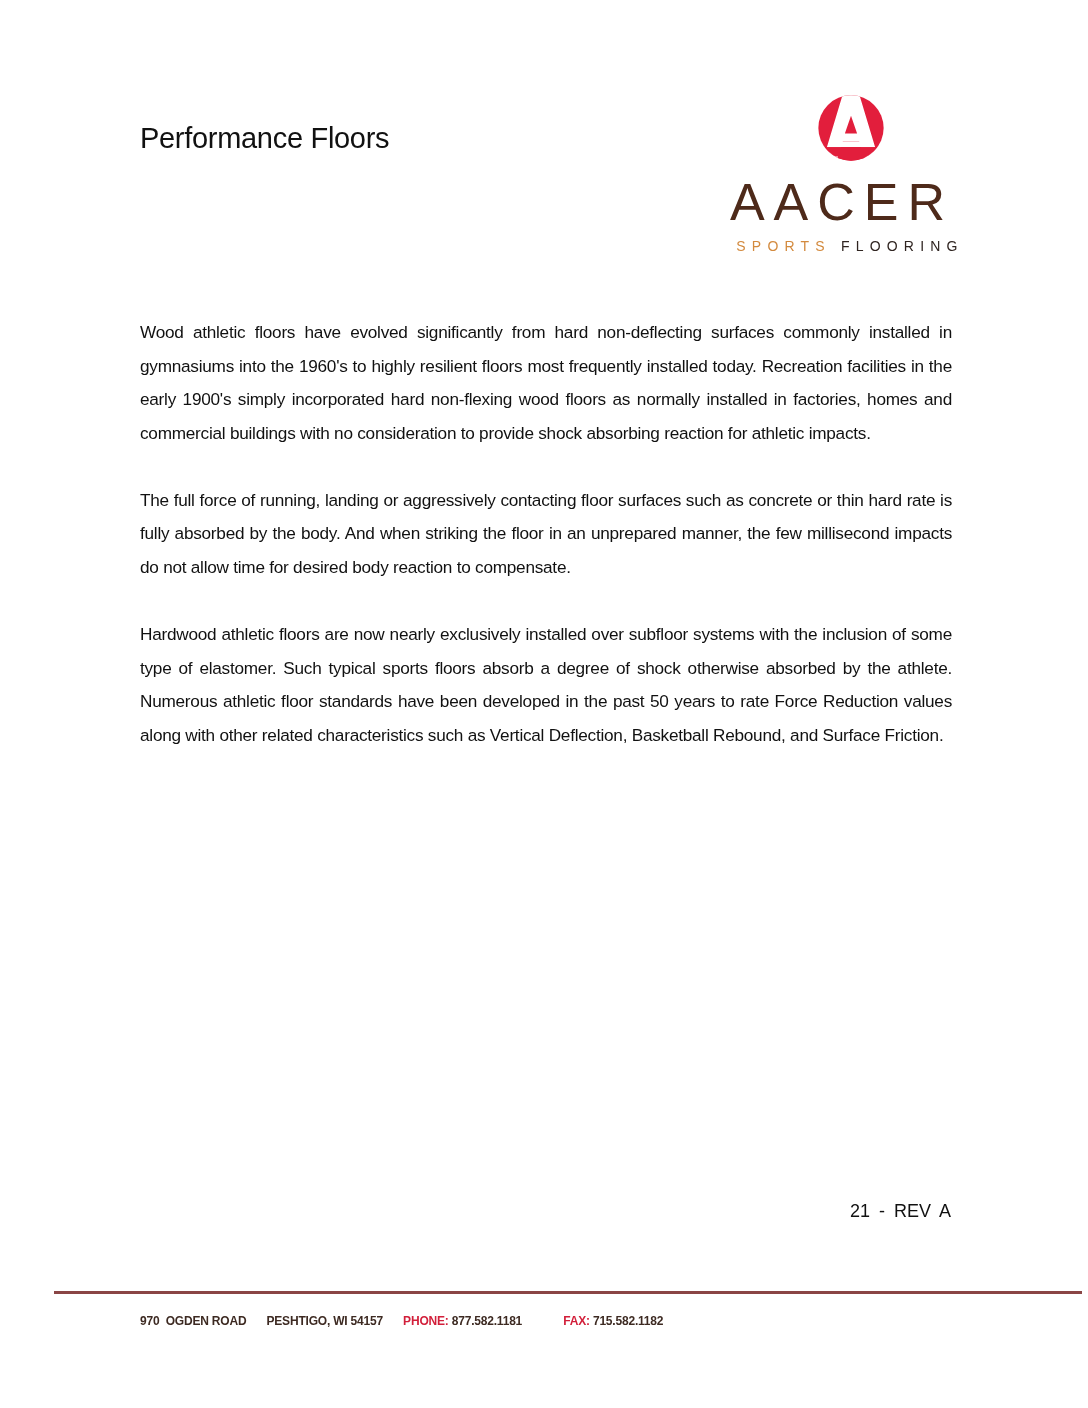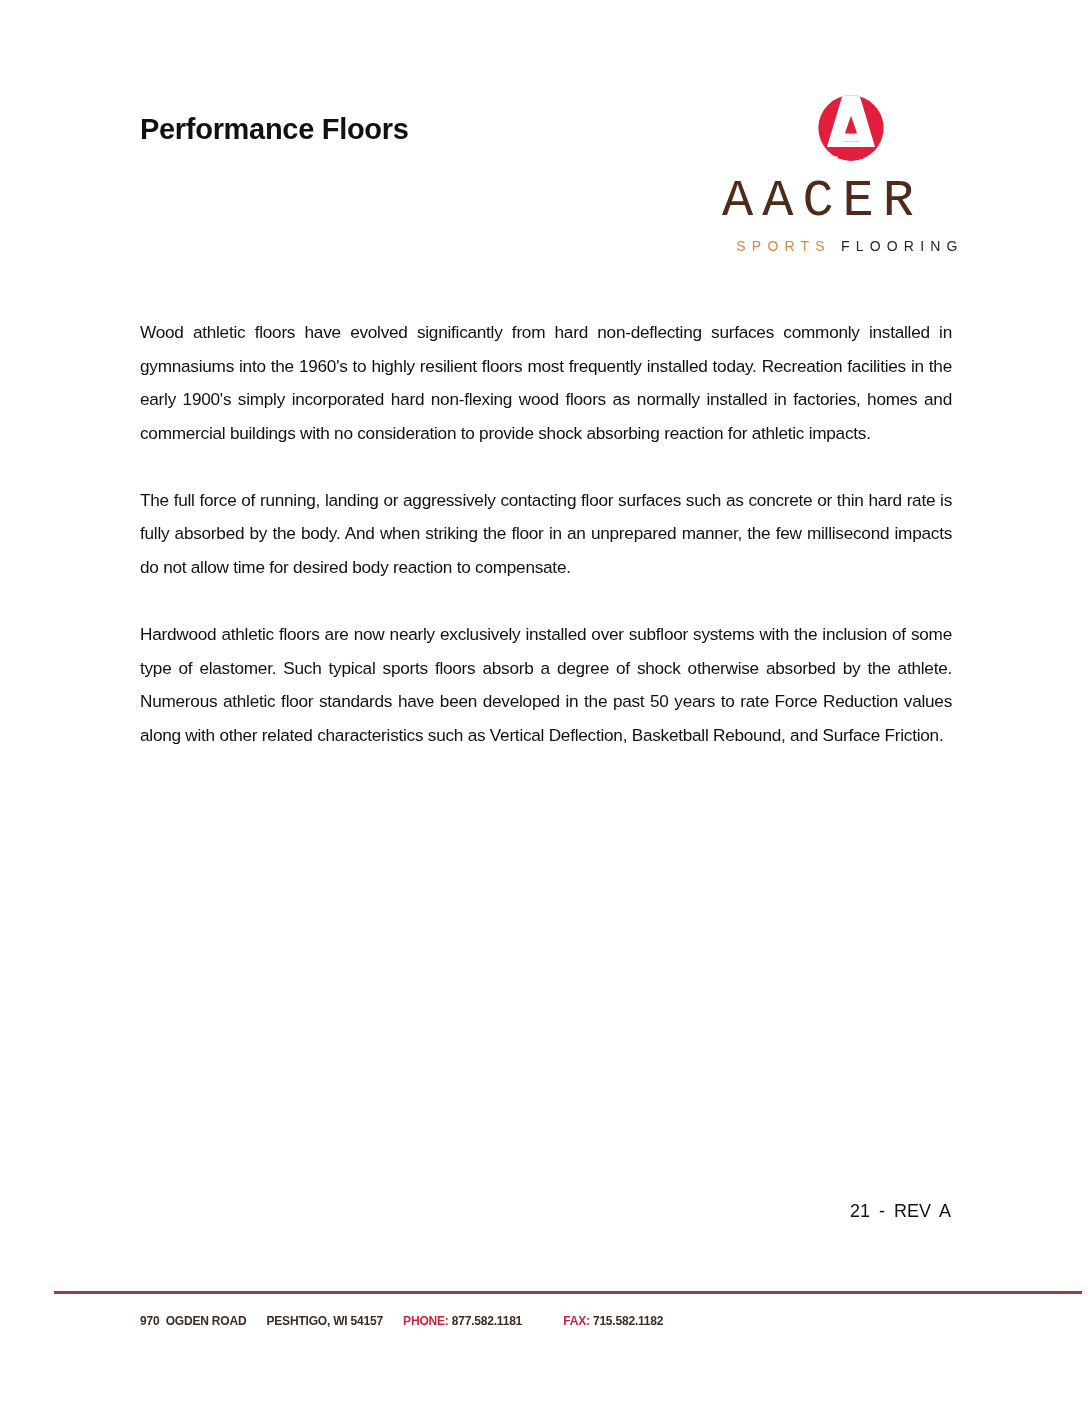--- a/index.html
+++ b/index.html
@@ -11,23 +11,23 @@
       width: 1088px;
       height: 1408px;
       position: relative;
       overflow: hidden;
       font-family: "Liberation Sans", sans-serif;
       color: #111111;
     }
     .page-title {
       position: absolute;
       left: 140px;
-      top: 112px;
+      top: 121px;
       font-size: 29px;
-      font-weight: bold;
+      font-weight: normal;
       letter-spacing: -0.3px;
       color: #111111;
       margin: 0;
       line-height: 1.2;
     }
     .logo {
       position: absolute;
       left: 716px;
       top: 94px;
       width: 250px;
@@ -38,22 +38,22 @@
       left: 101px;
       top: 0px;
       width: 68px;
       height: 68px;
     }
     .logo-word {
       position: absolute;
       left: 0;
       top: 82px;
       width: 240px;
-      text-align: left;
-      font-family: Liberation Mono, monospace;
+      text-align: center;
+      font-family: Liberation Sans, sans-serif;
       font-size: 52px;
       letter-spacing: 9px;
       color: #4e2a1a;
       line-height: 1;
       padding-left: 6px;
     }
     .logo-tag {
       position: absolute;
       left: 0;
       top: 145px;

